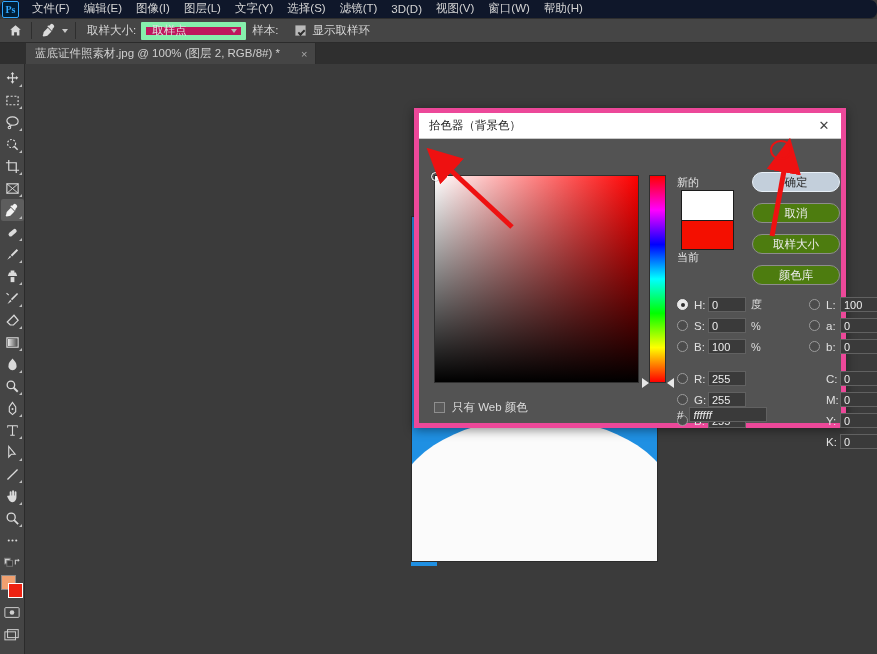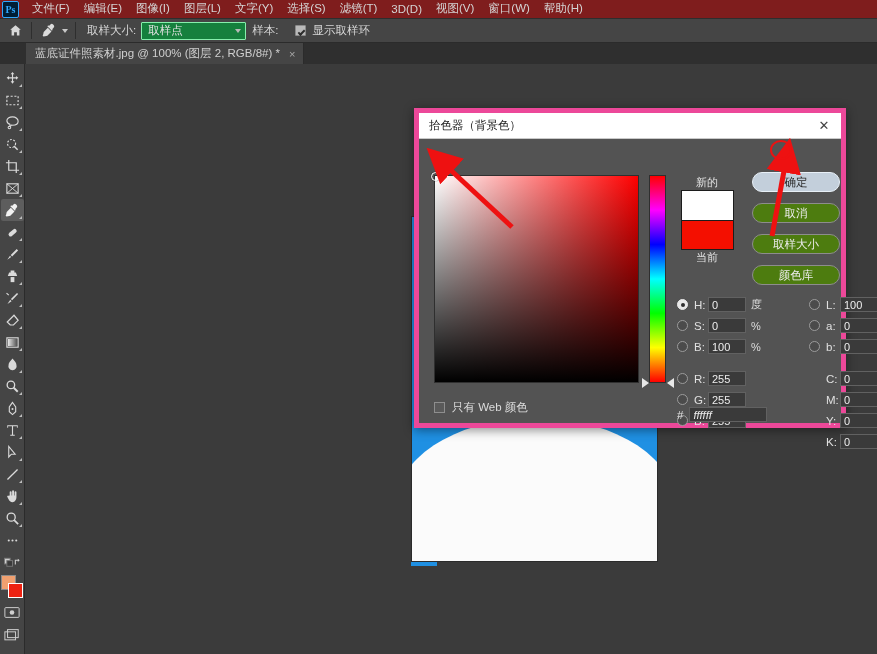--- a/index.html
+++ b/index.html
@@ -7,22 +7,23 @@
     width: 877px; height: 654px;
     background: #3b3b3b;
     font-family: "Liberation Sans", "DejaVu Sans", sans-serif;
     overflow: hidden;
   }
   #app { position: relative; width: 877px; height: 654px; }
 
   
   .menubar {
     position: absolute; left: 0; top: 0; width: 877px; height: 19px;
-    background: #7f1d1d; display: flex; align-items: center;
+    background: #0f172a; display: flex; align-items: center;
     border-bottom: 1px solid #2e2e2e;
+    border-radius: 7px;
   }
   .ps-logo {
     width: 17px; height: 17px; margin-left: 2px; margin-right: 6px;
     background: #001e36; border: 1px solid #31a8ff; border-radius: 2px;
     color: #31a8ff; font-size: 10px; line-height: 15px; text-align: center;
     font-weight: bold; font-family: "Liberation Serif", serif;
   }
   .menu-item {
     color: #d4d4d4; font-size: 11.5px; padding: 2px 7px 3px 7px;
     white-space: nowrap; cursor: default;
@@ -40,22 +41,22 @@
     display: flex; align-items: center; height: 20px; padding: 0 2px;
   }
   .tool-chip .glyph { width: 20px; height: 18px; display:flex; align-items:center; justify-content:center; }
   .caret {
     width: 0; height: 0; border-left: 3.5px solid transparent;
     border-right: 3.5px solid transparent; border-top: 4px solid #c8c8c8;
     margin-left: 3px;
   }
   .opt-label { color: #d6d6d6; font-size: 11.5px; margin: 0 5px 0 6px; white-space: nowrap; }
   .opt-select {
-    position: relative; height: 18px; background: #15803d;
-    border: 1px solid #86efac; border-radius: 1px;
+    position: relative; height: 18px; background: #be185d;
+    border: 5px solid #86efac; border-radius: 1px;
     display: flex; align-items: center; color: #e0e0e0; font-size: 11.5px;
     padding: 0 16px 0 6px;
   }
   .opt-select .dd {
     position: absolute; right: 4px; top: 50%; margin-top: -2px;
     width: 0; height: 0; border-left: 3.5px solid transparent;
     border-right: 3.5px solid transparent; border-top: 4px solid #b9b9b9;
   }
   .sel-sample-size { width: 105px; }
   .sel-sample { width: 155px; }
@@ -73,21 +74,21 @@
   }
 
   
   .tabstrip {
     position: absolute; left: 0; top: 43px; width: 877px; height: 21px;
     background: #2f2f2f; display: flex; align-items: flex-end;
   }
   .doctab {
     display: flex; align-items: center; height: 21px; padding: 0 8px 0 9px;
     background: #454545; color: #cfcfcf; font-size: 11.5px; white-space: nowrap;
-    border-right: 1px solid #2b2b2b; margin-left: 26px;
+    border-right: 1px solid #2b2b2b; margin-left: 26px; gap: 12px;
   }
   .doctab .closex { margin-left: 9px; color: #a9a9a9; font-size: 11px; }
 
   
   .toolbar {
     position: absolute; left: 0; top: 64px; width: 25px; height: 590px;
     background: #454545; border-right: 1px solid #2b2b2b;
     display: flex; flex-direction: column; align-items: center; padding-top: 3px;
   }
   .tool {
@@ -205,21 +206,21 @@
   .web-check {
     position: absolute; left: 15px; top: 261px; display: flex; align-items: center;
     color: #dcdcdc; font-size: 11.5px;
   }
   .web-check .cb {
     width: 11px; height: 11px; background: #5a5a5a; border: 1px solid #8e8e8e;
     margin-right: 7px;
   }
 
   .preview-wrap { position: absolute; left: 258px; top: 36px; width: 60px; }
-  .pv-label { color: #e2e2e2; font-size: 11px; text-align: center; height: 15px; }
+  .pv-label { color: #e2e2e2; font-size: 11px; height: 15px; }
   .pv-new { width: 53px; height: 30px; background: #ffffff; border: 1px solid #1c1c1c; border-bottom: none; margin: 0 auto; }
   .pv-cur { width: 53px; height: 30px; background: #f40f00; border: 1px solid #1c1c1c; margin: 0 auto; }
 
   .btns { position: absolute; left: 333px; top: 33px; width: 88px; text-align: center; }
   .btn {
     height: 20px; background: #4d7c0f; border: 1px solid #8d8d8d;
     border-radius: 10px; color: #ececec; font-size: 11.5px;
     display: flex; align-items: center; justify-content: center; margin-bottom: 11px;
   }
   .btn.primary { background: #c3cfdb; border: 1px solid #e8f0f7; color: #2b2b2b; }

